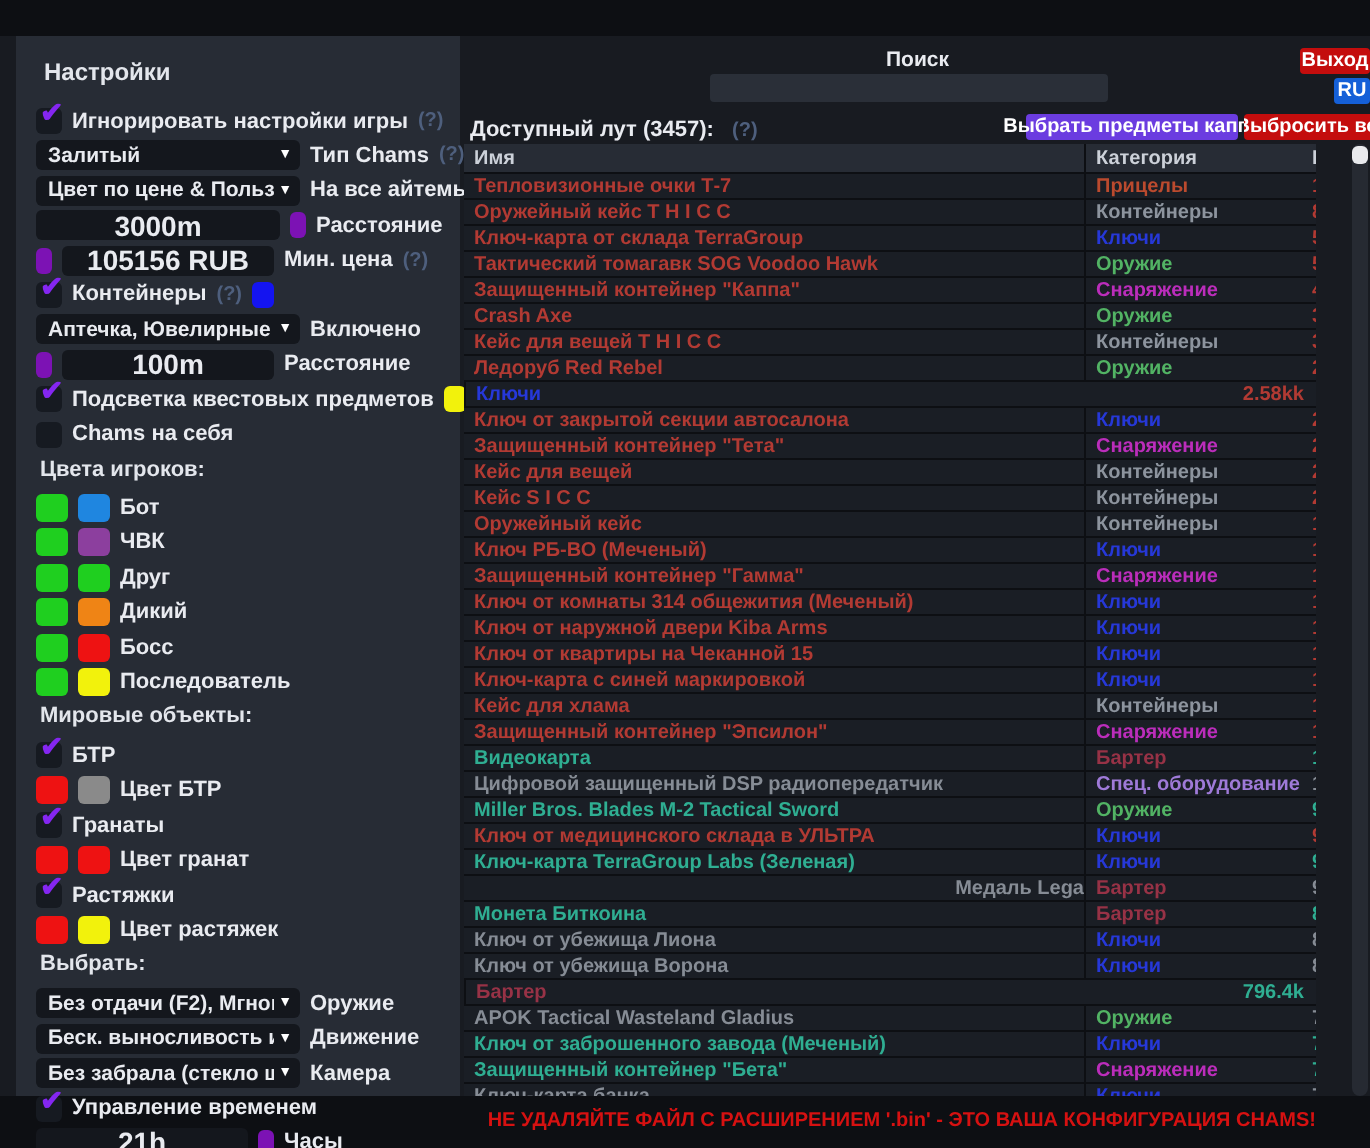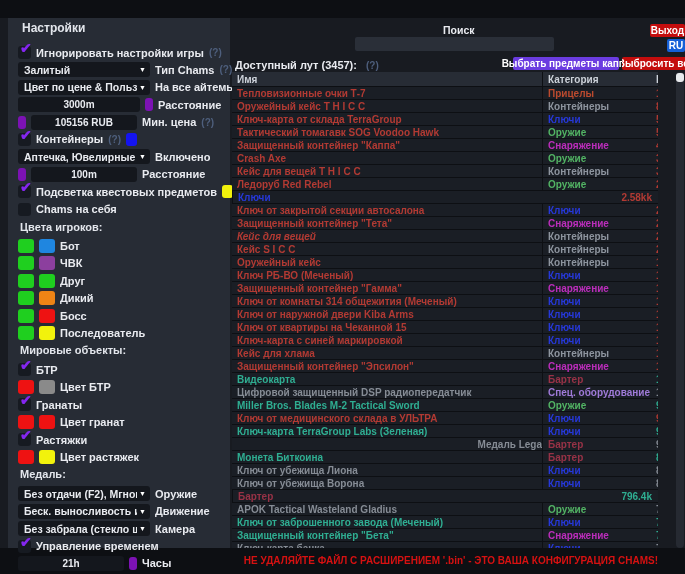--- a/index.html
+++ b/index.html
@@ -4,35 +4,35 @@
 <style>
   html,body{margin:0;padding:0;}
   body{width:685px;height:574px;overflow:hidden;background:#181b21;
        font-family:"Liberation Sans",sans-serif;-webkit-font-smoothing:antialiased;}
   .app{position:relative;width:685px;height:574px;background:#181b21;overflow:hidden;}
   .topstrip{position:absolute;left:0;top:0;width:685px;height:18px;background:#0d0f13;}
   .footerstrip{position:absolute;left:0;top:548px;width:685px;height:26px;background:#0d0f13;}
 
   
   .sidebar{position:absolute;left:8px;top:18px;width:222px;height:530px;background:#272c35;
-           box-sizing:border-box;padding-top:1px;}
+           box-sizing:border-box;padding-top:9px;}
   .s-title{font-size:12px;font-weight:700;color:#e3e6ec;margin:2px 0 10px 14px;}
   .s-sub{font-size:11px;font-weight:700;color:#e3e6ec;margin:4px 0 5px 12px;height:13px;}
   .row{display:flex;align-items:center;height:15px;margin:0 6px 2.4px 10px;gap:5px;}
   .lbl{font-size:11px;font-weight:700;color:#e9ebf0;white-space:nowrap;}
   .hint{font-size:10px;font-weight:700;color:#4e5f7d;}
   .chk{width:13px;height:13px;border-radius:3px;background:#161a21;position:relative;flex:none;}
   .tick{position:absolute;left:2px;top:-5px;color:#8426f0;font-size:14px;font-weight:700;line-height:14px;}
   .select{flex:none;width:132px;height:15px;background:#14171d;border-radius:3px;display:flex;
           align-items:center;box-sizing:border-box;padding:0 4px 0 6px;color:#e9ebf0;
           font-size:10.5px;font-weight:700;}
   .select .val{flex:1;white-space:nowrap;overflow:hidden;}
   .select .arr{font-size:7px;color:#ffffff;margin-left:2px;flex:none;}
   .tinput{flex:none;width:122px;height:15px;background:#14171d;border:none;border-radius:3px;
-          color:#e9ebf0;font-size:10px;font-weight:700;text-align:center;
+          color:#e9ebf0;font-size:14px;font-weight:700;text-align:center;
           font-family:inherit;padding:0;}
   .tinput.narrow{width:106px;}
   .sw{width:16px;height:13px;border-radius:3px;flex:none;background:#555;}
   .sw.slim{width:8px;}
   .sw.mid{width:11px;}
   .pcrow .sw{height:14px;}
 
   
   .search-label{position:absolute;left:443px;top:24px;font-size:10.5px;font-weight:700;color:#e9ebf0;}
   .search-input{position:absolute;left:355px;top:37px;width:199px;height:14px;background:#2a2f38;
@@ -215,21 +215,21 @@
           <span class="tick">✔</span>
         </span>
       <span class="lbl">Растяжки</span>
     </div>
     <div class="row pcrow">
       <span class="sw" style="background: rgb(238, 18, 18);"></span>
       <span class="sw" style="background: rgb(242, 242, 12);"></span>
       <span class="lbl">Цвет растяжек</span>
     </div>
 
-    <div class="s-sub">Медаль:</div>
+    <div class="s-sub">Выбрать:</div>
 
     <div class="row">
       <div class="select">
         <span class="val">Без отдачи (F2), Мгновенное п</span>
         <span class="arr">▼</span>
       </div>
       <span class="lbl">Оружие</span>
     </div>
 
     <div class="row">
@@ -330,21 +330,21 @@
           <span class="c-name" style="color: rgb(178, 58, 51);">Ключ от закрытой секции автосалона</span>
           <span class="c-cat" style="color: rgb(38, 56, 216);">Ключи</span>
           <span class="c-price" style="color: rgb(178, 58, 51);">2.26kk</span>
         </div>
         <div class="trow">
           <span class="c-name" style="color: rgb(178, 58, 51);">Защищенный контейнер "Тета"</span>
           <span class="c-cat" style="color: rgb(187, 45, 187);">Снаряжение</span>
           <span class="c-price" style="color: rgb(178, 58, 51);">2.15kk</span>
         </div>
         <div class="trow">
-          <span class="c-name" style="color: rgb(178, 58, 51); font-style: italic;">Кейс для вещей</span>
+          <span class="c-name" style="color: rgb(178, 58, 51);">Кейс для вещей</span>
           <span class="c-cat" style="color: rgb(141, 148, 158);">Контейнеры</span>
           <span class="c-price" style="color: rgb(178, 58, 51);">2.08kk</span>
         </div>
         <div class="trow">
           <span class="c-name" style="color: rgb(178, 58, 51);">Кейс S I C C</span>
           <span class="c-cat" style="color: rgb(141, 148, 158);">Контейнеры</span>
           <span class="c-price" style="color: rgb(178, 58, 51);">2.05kk</span>
         </div>
         <div class="trow">
           <span class="c-name" style="color: rgb(178, 58, 51);">Оружейный кейс</span>

